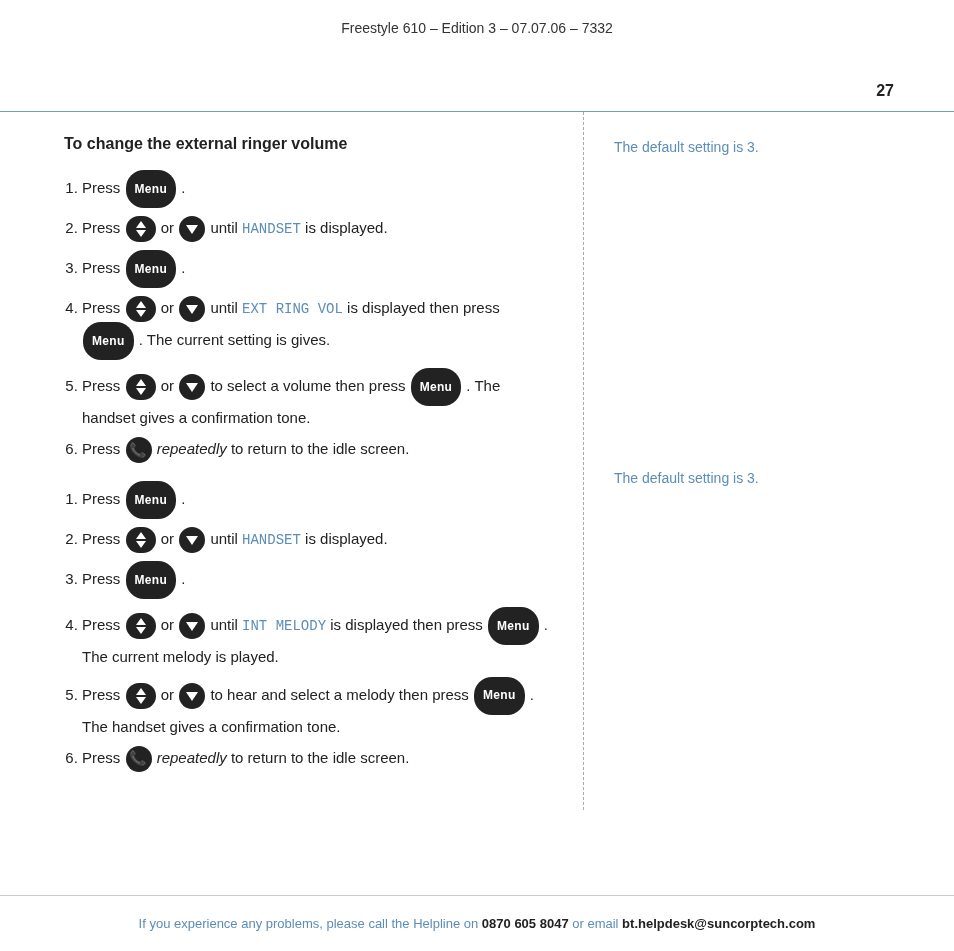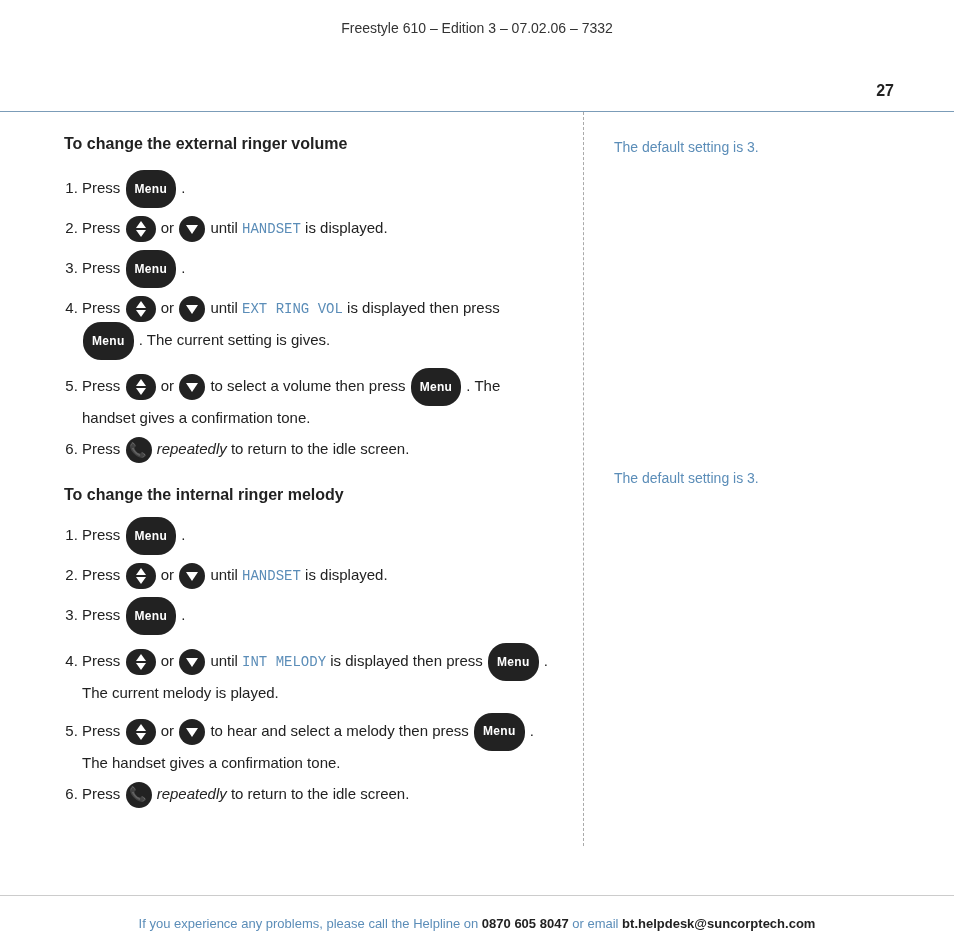--- a/index.html
+++ b/index.html
@@ -220,21 +220,21 @@
       position: relative;
       min-height: 951px;
     }
   </style>
 </head>
 <body>
 
 <div class="page-wrapper">
 
   <div class="page-header">
-    <span>Freestyle 610 – Edition 3 – 07.02.06 – 7332</span>
+    <span>Freestyle 610 – Edition 3 – 07.07.06 – 7332</span>
   </div>
 
   <div class="header-section">
     <span class="page-number">27</span>
   </div>
 
   <div class="main-content">
 
     <div class="left-col">
 
@@ -287,21 +287,20 @@
         </li>
 
         <li>
           <span>Press </span>
           <span class="btn-phone">📞</span>
           <span class="italic"> repeatedly </span>
           <span>to return to the idle screen.</span>
         </li>
       </ol>
 
-      <div class="section-heading section-divider">To change the internal ringer melody</div>
 
       <ol>
 
         <li>
           <span>Press </span>
           <span class="btn">Menu</span>
           <span>.</span>
         </li>
 
         <li>

